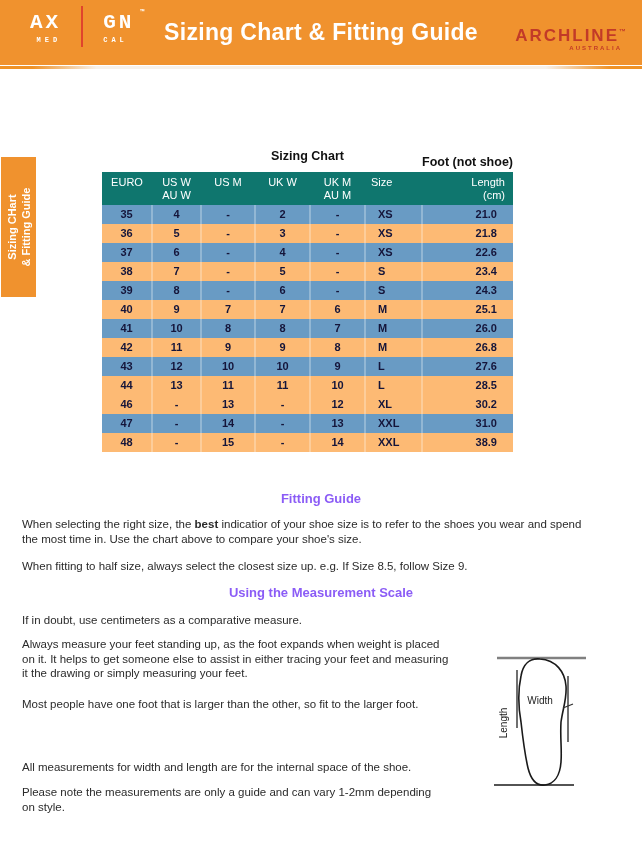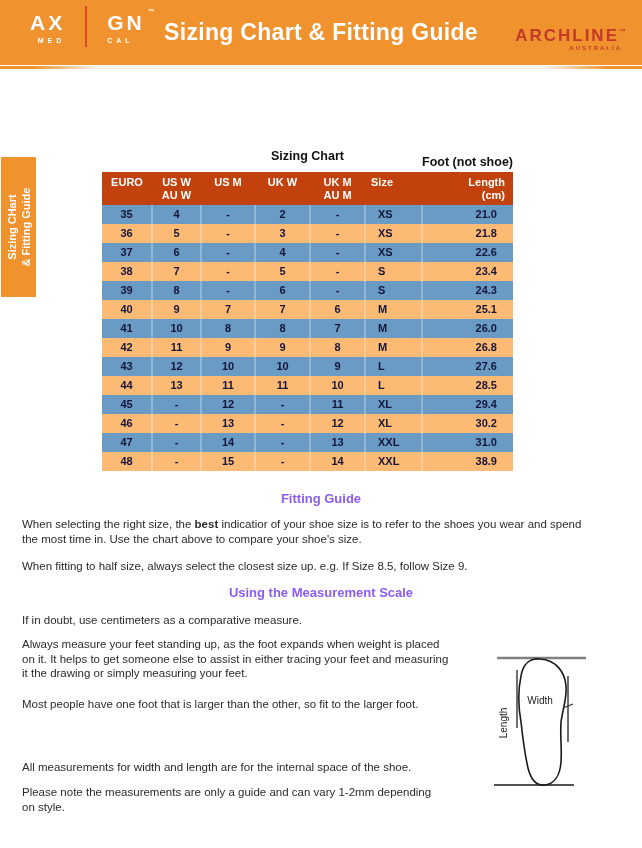--- a/index.html
+++ b/index.html
@@ -11,21 +11,21 @@
   
   .header {
     position:absolute; top:0; left:0; width:642px; height:65px;
     background:#F0922E;
   }
   .header-rule {
     position:absolute; top:66px; left:0; width:642px; height:3px;
     background:linear-gradient(90deg,#ef9227 0%,#ef9227 5%,#f7f1ea 15%,#f7f1ea 85%,#ef9227 95%,#ef9227 100%);
   }
   .axign { position:absolute; left:30px; top:12px; }
-  .axign-grid { display:grid; grid-template-columns:auto 2px auto; column-gap:20px; position:relative; }
+  .axign-grid { display:grid; grid-template-columns:auto 2px auto; column-gap:20px; position:relative;font-family:Liberation Mono, monospace; }
   .axign-bar { grid-row:1 / 3; grid-column:2; background:#E0442C; margin:-6px 0 -2px 0; width:2px; }
   .axign-main { color:#fff; font-size:21px; font-weight:bold; letter-spacing:3px; line-height:22px; }
   .axign-left .axign-main { text-align:right; }
   .axign-sub { color:#fff; font-size:7px; font-weight:bold; letter-spacing:4px; line-height:9px; margin-top:2px; }
   .axign-left .axign-sub { text-align:right; }
   .axign-tm { position:absolute; right:-10px; top:-4px; color:#fff; font-size:7px; font-weight:bold; }
 
   .header-title {
     position:absolute; left:0; right:0; top:19px; text-align:center;
     color:#ffffff; font-size:23px; font-weight:bold; letter-spacing:0.3px;
@@ -50,21 +50,21 @@
     font-size:12.5px; font-weight:bold; color:#111; }
   .foot-note { position:absolute; right:129px; top:155px; font-size:12.5px; font-weight:bold; color:#111; }
 
   table.sizing { position:absolute; left:102px; top:172px; width:411px;
     border-collapse:collapse; table-layout:fixed; }
   table.sizing col.c0{width:50px} table.sizing col.c1{width:49px}
   table.sizing col.c2{width:54px} table.sizing col.c3{width:55px}
   table.sizing col.c4{width:55px} table.sizing col.c5{width:57px}
   table.sizing col.c6{width:91px}
   table.sizing thead th {
-    background:#c2410c; color:#fff; font-size:11px; font-weight:bold;
+    background:#0f766e; color:#fff; font-size:11px; font-weight:normal;
     vertical-align:top; padding:4px 0 3px 0; line-height:13px; text-align:center;
   }
   table.sizing tbody td {
     font-size:11px; font-weight:bold; color:#15153a; text-align:center;
     height:19px; line-height:19px; padding:0;
   }
   table.sizing tr.row-a td { background:#699BC4; }
   table.sizing tr.row-b td { background:#fdba74;margin-left:34px; }
   table.sizing tbody td + td { border-left:2px solid rgba(255,255,255,0.28); }
   table.sizing th.size-col { text-align:left; padding-left:6px; }
@@ -253,29 +253,20 @@
         </tr>
         <tr class="row-b">
           <td>44</td>
           <td>13</td>
           <td>11</td>
           <td>11</td>
           <td>10</td>
           <td class="size-col">L</td>
           <td class="len-col">28.5</td>
         </tr>
-        <tr class="row-a">
-          <td>45</td>
-          <td>-</td>
-          <td>12</td>
-          <td>-</td>
-          <td>11</td>
-          <td class="size-col">XL</td>
-          <td class="len-col">29.4</td>
-        </tr>
         <tr class="row-b">
           <td>46</td>
           <td>-</td>
           <td>13</td>
           <td>-</td>
           <td>12</td>
           <td class="size-col">XL</td>
           <td class="len-col">30.2</td>
         </tr>
         <tr class="row-a">

